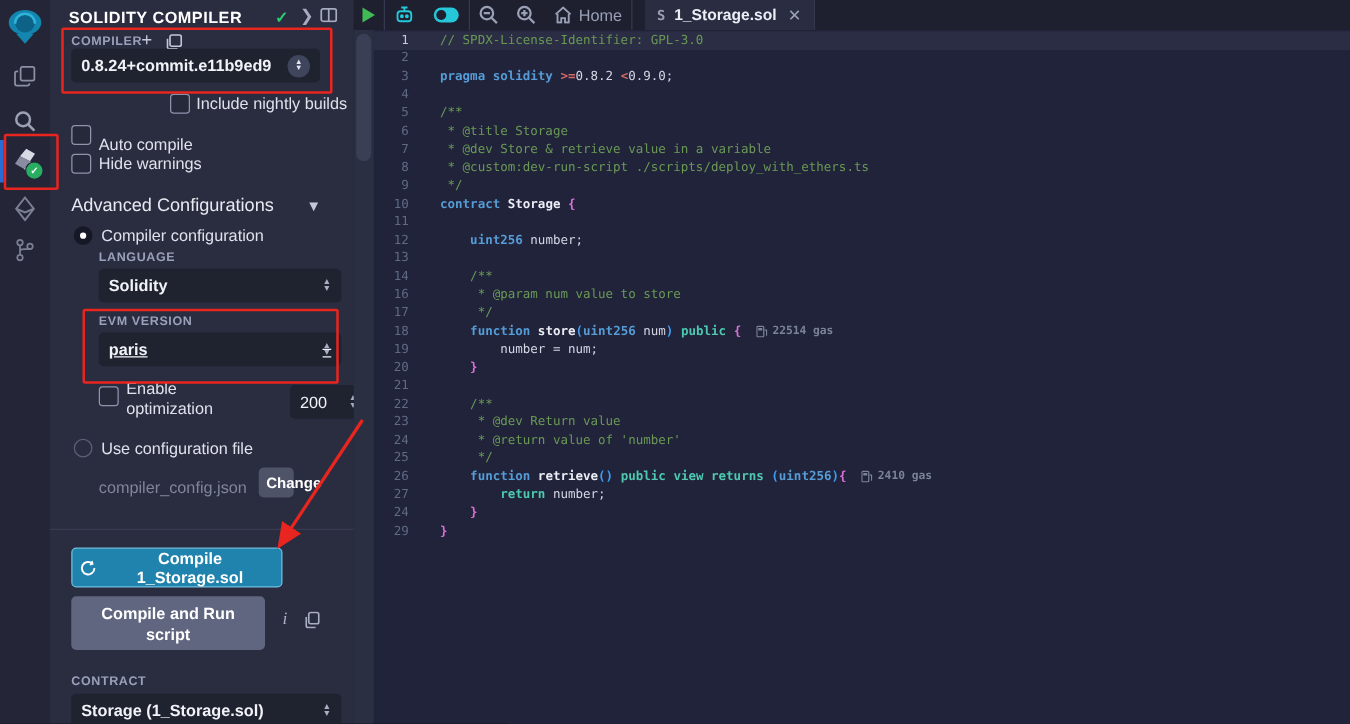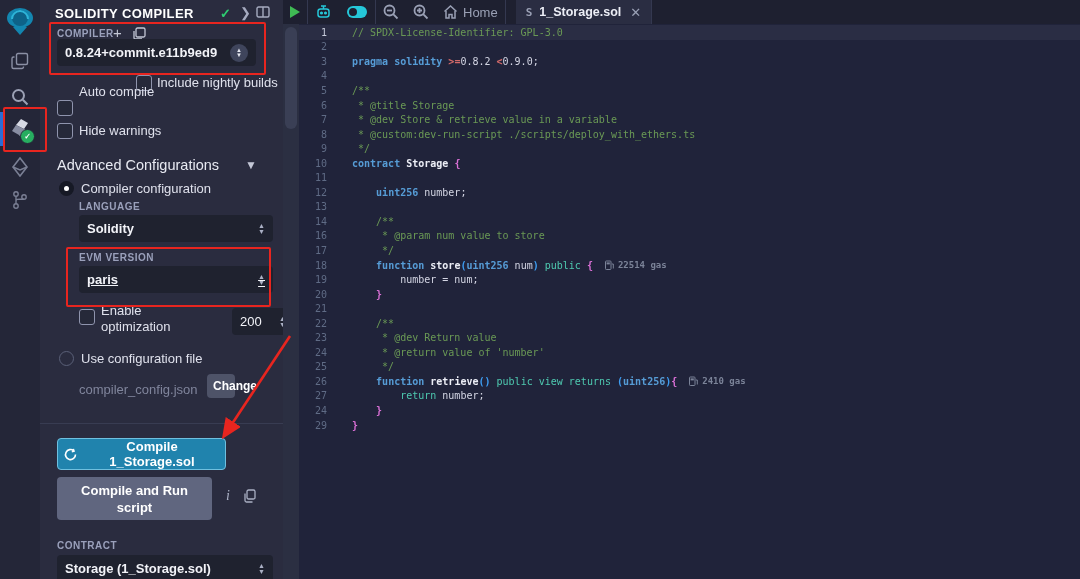--- a/index.html
+++ b/index.html
@@ -32,21 +32,21 @@
           padding:0 8px;font-size:13px;font-weight:600;color:#f2f3f8;cursor:pointer;}
   .select .stepper{margin-left:auto;color:#aab0c4;font-size:7px;line-height:6px;text-align:center;}
   [data-name="compiler-version-select"]{left:17px;top:39px;width:183px;height:27px;}
   .circle-stepper{margin-left:auto;width:18px;height:18px;border-radius:50%;background:#3f455c;color:#e8eaf2;
                   font-size:6px;line-height:5px;display:flex;flex-direction:column;align-items:center;justify-content:center;}
   .cb{position:absolute;width:14px;height:14px;border:1px solid #8f94ad;border-radius:3px;background:#262939;cursor:pointer;}
   .cb-label{position:absolute;font-size:13px;color:#dfe1ec;}
   [data-name="nightly-checkbox"]{left:96px;top:75px;}
   [data-name="nightly-label"]{left:117px;top:75px;}
   [data-name="autocompile-checkbox"]{left:17px;top:100px;}
-  [data-name="autocompile-label"]{left:39px;top:84px;}
+  [data-name="autocompile-label"]{left:39px;top:108px;}
   [data-name="hidewarnings-checkbox"]{left:17px;top:123px;}
   [data-name="hidewarnings-label"]{left:39px;top:123px;}
   [data-name="advanced-config-title"]{position:absolute;left:17px;top:157px;font-size:14.5px;color:#e8eaf2;}
   [data-name="collapse-chevron-icon"]{position:absolute;left:205px;top:158px;color:#c3c7d6;font-size:12px;}
   .radio{position:absolute;width:15px;height:15px;border-radius:50%;cursor:pointer;}
   .radio.on{background:#161925;display:flex;align-items:center;justify-content:center;}
   .radio.on::after{content:"";width:5px;height:5px;border-radius:50%;background:#fff;}
   .radio.off{border:1.5px solid #5a6078;background:transparent;box-sizing:border-box;}
   [data-name="compiler-config-radio"]{left:19px;top:181px;}
   [data-name="compiler-config-label"]{left:41px;top:181px;}
@@ -89,21 +89,21 @@
   
   [data-name="code-lines"]{position:absolute;left:299px;top:25px;width:781px;
       font-family:"DejaVu Sans Mono","Liberation Mono",monospace;font-size:10px;}
   .code-line{display:flex;align-items:center;height:14.55px;white-space:pre;}
   .code-line.active-line{background:#2a2d44;}
   .line-number{width:28px;text-align:right;color:#5f6b85;flex:none;}
   .active-line .line-number{color:#c6cbda;}
   .line-text{margin-left:25px;}
   .tok-c{color:var(--tok-c,#6a9955);}
   .tok-k{color:var(--tok-k,#569cd6);font-weight:700;}
-  .tok-g{color:var(--tok-g,#4ec9b0);font-weight:400;}
+  .tok-g{color:var(--tok-g,#4ec9b0);font-weight:700;}
   .tok-o{color:var(--tok-o,#d16969);font-weight:700;}
   .tok-p{color:var(--tok-p,#d4d6e4);}
   .tok-f{color:#eceef6;font-weight:700;}
   .tok-b{color:var(--tok-b,#da70d6);font-weight:700;}
   .tok-pr{color:var(--tok-pr,#3d9df2);font-weight:700;}
   .gas-badge{display:inline-flex;align-items:center;gap:4px;margin-left:12px;color:#7b8398;font-size:9px;font-weight:700;}
   
   .anno-box{position:absolute;border:2.5px solid #e8251f;border-radius:2px;pointer-events:none;z-index:60;}
   [data-name="annotation-box-compiler"]{left:49px;top:22px;width:213px;height:49px;}
   [data-name="annotation-box-plugin"]{left:3px;top:107px;width:40px;height:41px;}

